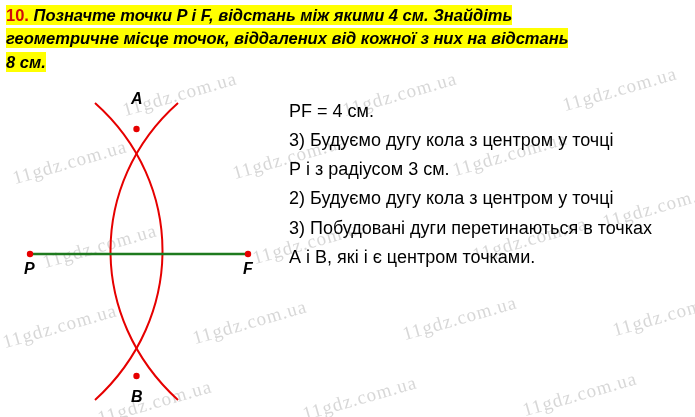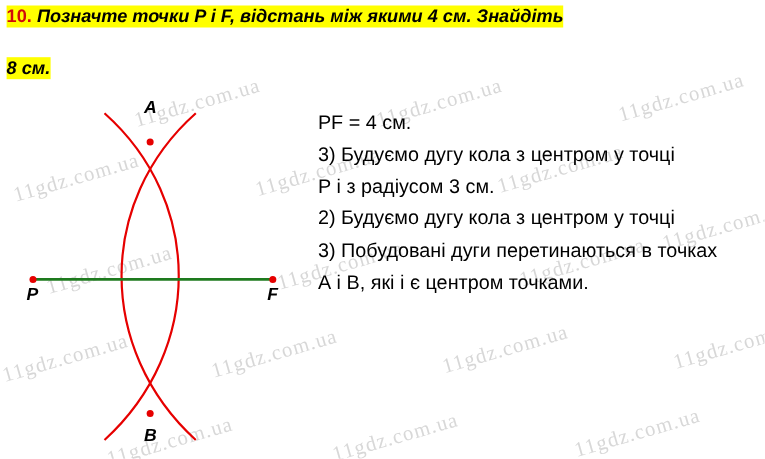--- a/index.html
+++ b/index.html
@@ -96,21 +96,21 @@
     z-index: 3;
   }
 </style>
 </head>
 <body>
 
 <div id="page">
 
   <div class="statement">
     <span class="hl"><span class="num">10.</span> <span>Позначте точки P i F, відстань між якими 4 см. Знайдіть</span></span><br>
-    <br>
+    <span class="hl"><span>геометричне місце точок, віддалених від кожної з них на відстань</span></span><br>
     <span class="hl"><span>8 см.</span></span>
   </div>
 
   <div>
     <div class="wm" style="left:120px; top:100px;">11gdz.com.ua</div>
     <div class="wm" style="left:340px; top:100px;">11gdz.com.ua</div>
     <div class="wm" style="left:560px; top:95px;">11gdz.com.ua</div>
     <div class="wm" style="left:10px; top:168px;">11gdz.com.ua</div>
     <div class="wm" style="left:230px; top:163px;">11gdz.com.ua</div>
     <div class="wm" style="left:450px; top:160px;">11gdz.com.ua</div>

